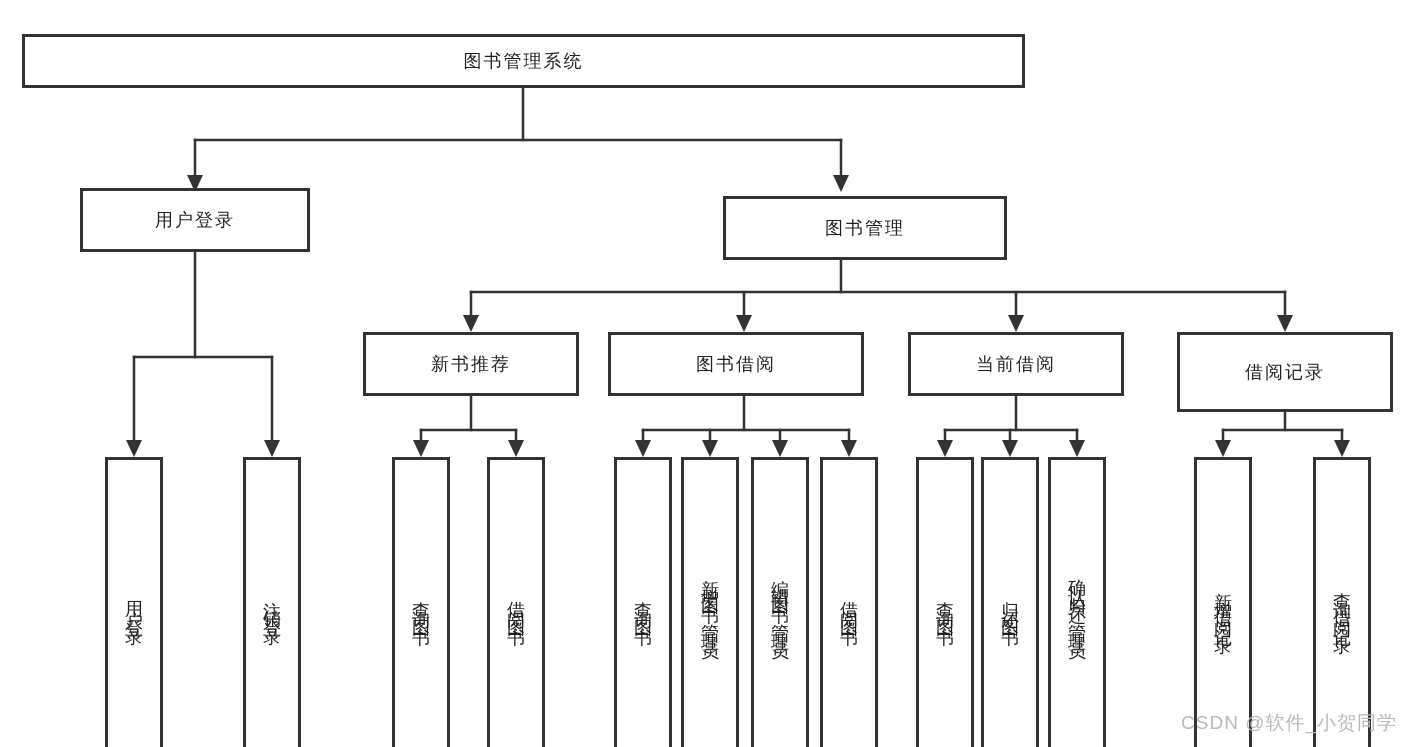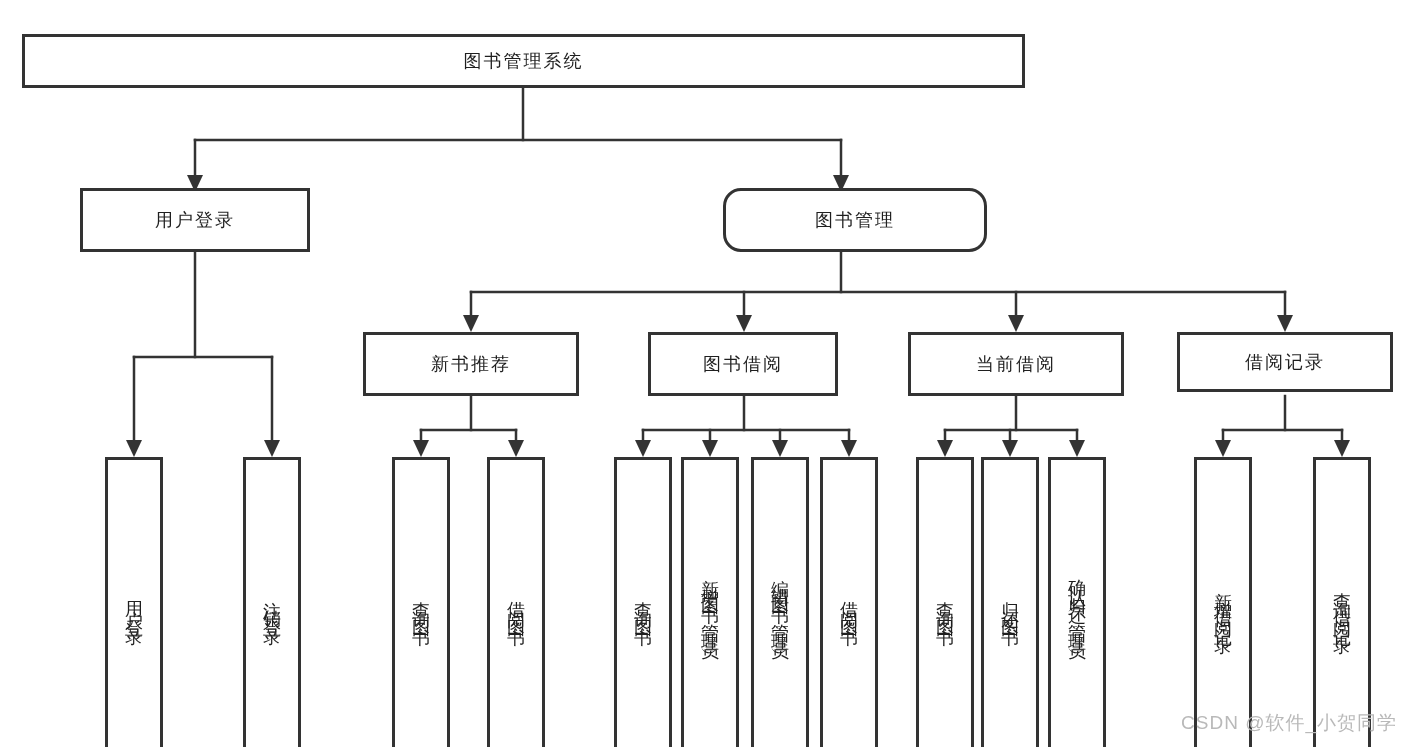--- a/index.html
+++ b/index.html
@@ -133,34 +133,34 @@
     </g>
   </svg>
 
   <div class="box" style="left:22px;top:14px;width:1003px;height:54px;">
     <span>图书管理系统</span>
   </div>
 
   <div class="box" style="left:80px;top:168px;width:230px;height:64px;">
     <span>用户登录</span>
   </div>
-  <div class="box" style="left:723px;top:168px;width:264px;height:64px;border-radius:18px;">
+  <div class="box" style="left:723px;top:176px;width:284px;height:64px;">
     <span>图书管理</span>
   </div>
 
   <div class="box" style="left:363px;top:312px;width:216px;height:64px;justify-content:center;">
     <span>新书推荐</span>
   </div>
-  <div class="box" style="left:648px;top:312px;width:190px;height:64px;">
+  <div class="box" style="left:608px;top:312px;width:256px;height:64px;">
     <span>图书借阅</span>
   </div>
   <div class="box" style="left:908px;top:312px;width:216px;height:64px;">
     <span>当前借阅</span>
   </div>
-  <div class="box" style="left:1177px;top:312px;width:216px;height:60px;">
+  <div class="box" style="left:1177px;top:312px;width:216px;height:80px;">
     <span>借阅记录</span>
   </div>
 
   <div class="box leaf" style="left:105px;top:437px;width:58px;height:296px;">
     <span class="v">用户登录</span>
   </div>
   <div class="box leaf" style="left:243px;top:437px;width:58px;height:296px;">
     <span class="v">注销登录</span>
   </div>
 

